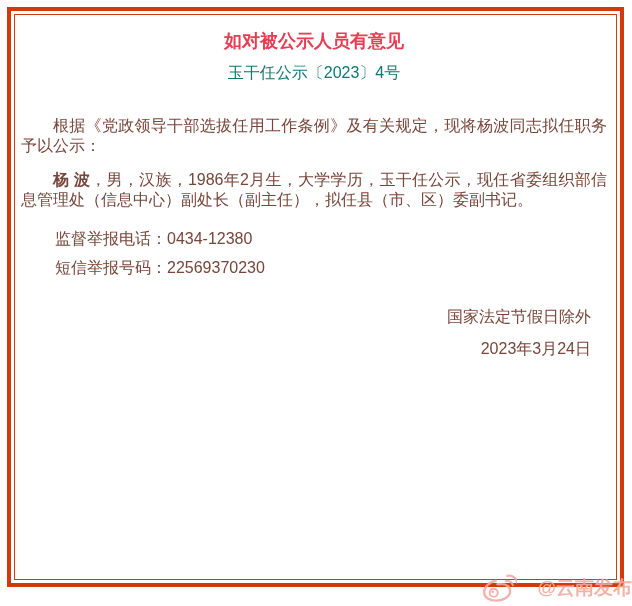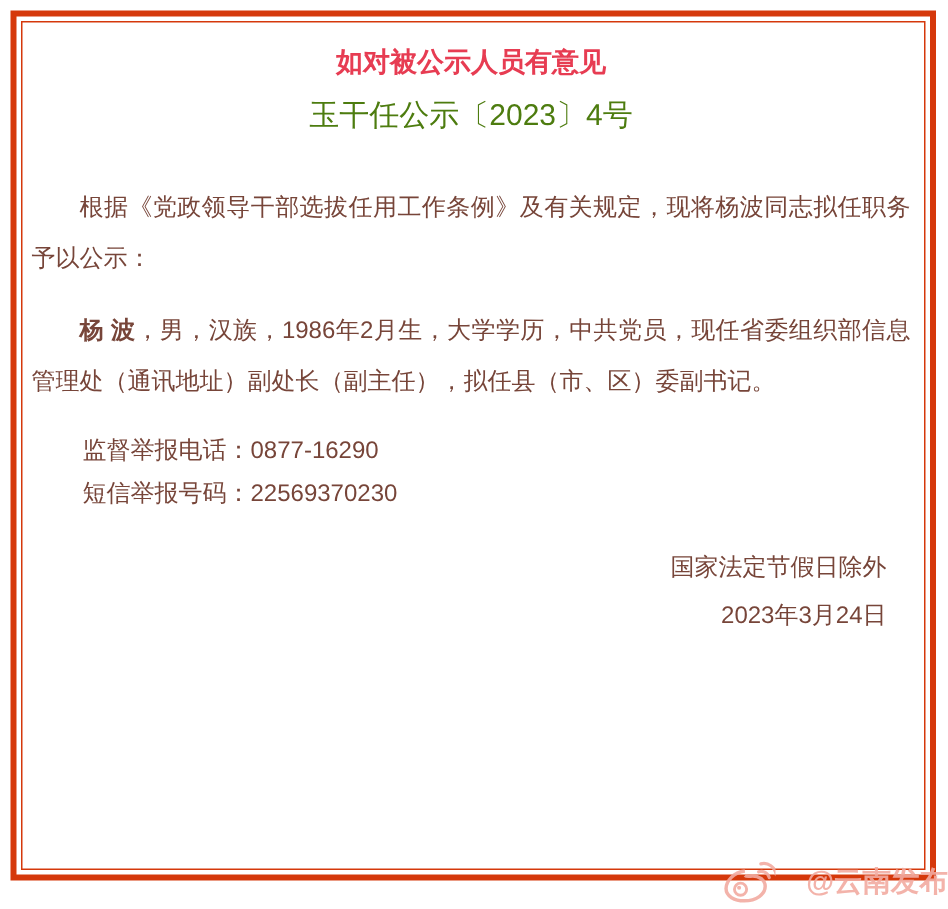--- a/index.html
+++ b/index.html
@@ -25,26 +25,26 @@
   .title{
     margin:0 0 10px 0;
     text-align:center;
     font-size:18px;
     font-weight:bold;
     color:#e73c52;
   }
   .docno{
     margin:0 0 32px 0;
     text-align:center;
-    font-size:20px;
-    color:#4d7c0f;
+    font-size:16px;
+    color:#0f766e;
   }
   .para{
     margin:0 0 14px 0;
-    line-height:34px;
+    line-height:20px;
     text-indent:2em;
     text-align:justify;
   }
   .para.last{margin-bottom:12px}
   .bold-name{font-weight:bold}
   .contact{
     padding-left:34px;
     line-height:29px;
     margin:14px 0 0 0;
   }
@@ -76,25 +76,25 @@
 <div class="frame">
   <div class="frame-inner">
     <div class="content">
 
       <h1 class="title">如对被公示人员有意见</h1>
 
       <div class="docno">玉干任公示〔2023〕4号</div>
 
       <p class="para">根据《党政领导干部选拔任用工作条例》及有关规定，现将杨波同志拟任职务予以公示：</p>
 
-      <p class="para"><span class="bold-name">杨 波</span><span>，男，汉族，1986年2月生，大学学历，中共党员，现任省委组织部信息管理处（通讯地址）副处长（副主任），拟任县（市、区）委副书记。</span></p>
+      <p class="para"><span class="bold-name">杨 波</span><span>，男，汉族，1986年2月生，大学学历，玉干任公示，现任省委组织部信息管理处（信息中心）副处长（副主任），拟任县（市、区）委副书记。</span></p>
 
 
       <div class="contact">
-        <div>监督举报电话：0877-16290</div>
+        <div>监督举报电话：0434-12380</div>
         <div>短信举报号码：22569370230</div>
       </div>
 
       <div class="signature">
         <div>国家法定节假日除外</div>
         <div class="date-line">2023年3月24日</div>
       </div>
 
     </div>
   </div>

